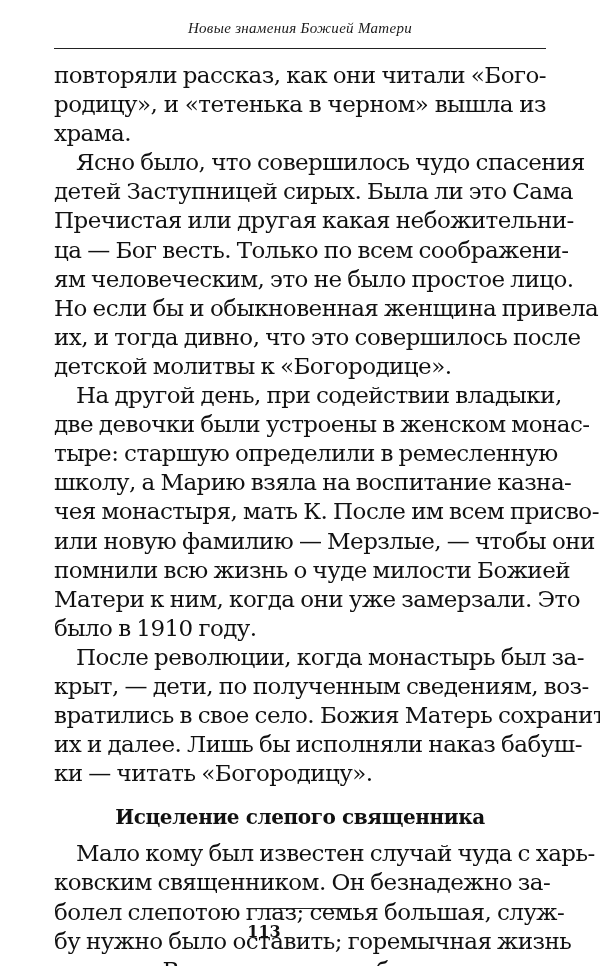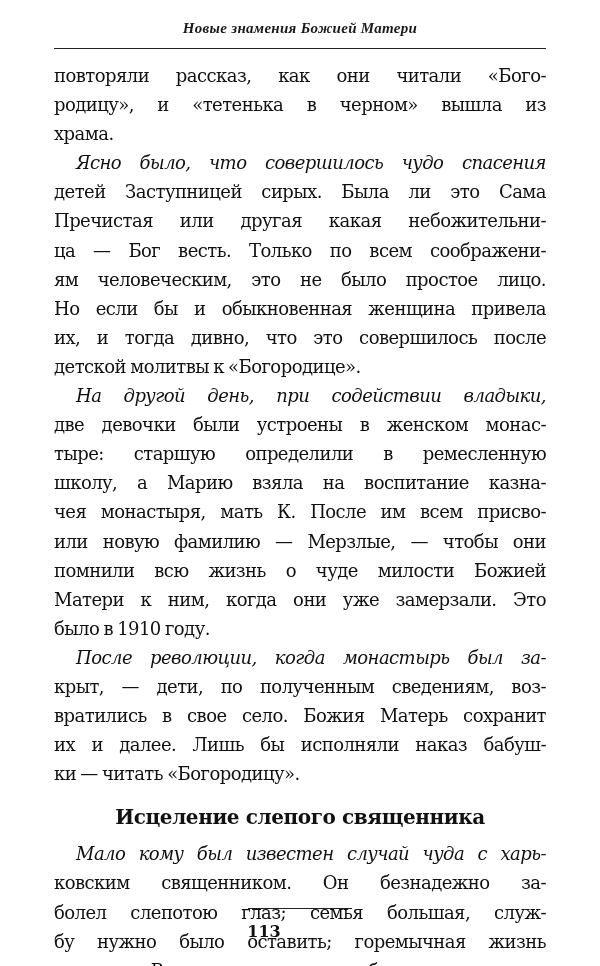--- a/index.html
+++ b/index.html
@@ -16,21 +16,21 @@
       font-family: "DejaVu Serif", "Liberation Serif", serif;
     }
     .running-head {
       position: absolute;
       left: 54px;
       width: 492px;
       top: 20px;
       text-align: center;
       font-family: "Liberation Serif", serif;
       font-style: italic;
-      font-weight: bold;
+      font-weight: normal;
       font-size: 15px;
       letter-spacing: 0.3px;
       color: #1a1a1a;
     }
     .head-rule {
       position: absolute;
       left: 54px;
       width: 492px;
       top: 48px;
       height: 0;
@@ -38,33 +38,32 @@
     }
     .text-block {
       position: absolute;
       left: 54px;
       width: 492px;
       top: 61px;
     }
     .line {
       height: 29.1px;
       line-height: 29.1px;
-      font-size: 18px;
+      font-size: 23px;
       white-space: nowrap;
       text-align: justify;
       text-align-last: justify;
       letter-spacing: -0.55px;
       word-spacing: -1px;
     }
     .line.last {
       text-align-last: left;
     }
     .line.indent {
       padding-left: 22px;
-      font-style: italic;
     }
     .section-title {
       height: 48px;
       line-height: 58px;
       margin-bottom: 3px;
       text-align: center;
       font-size: 20px;
       font-weight: bold;
       letter-spacing: -0.4px;
     }

